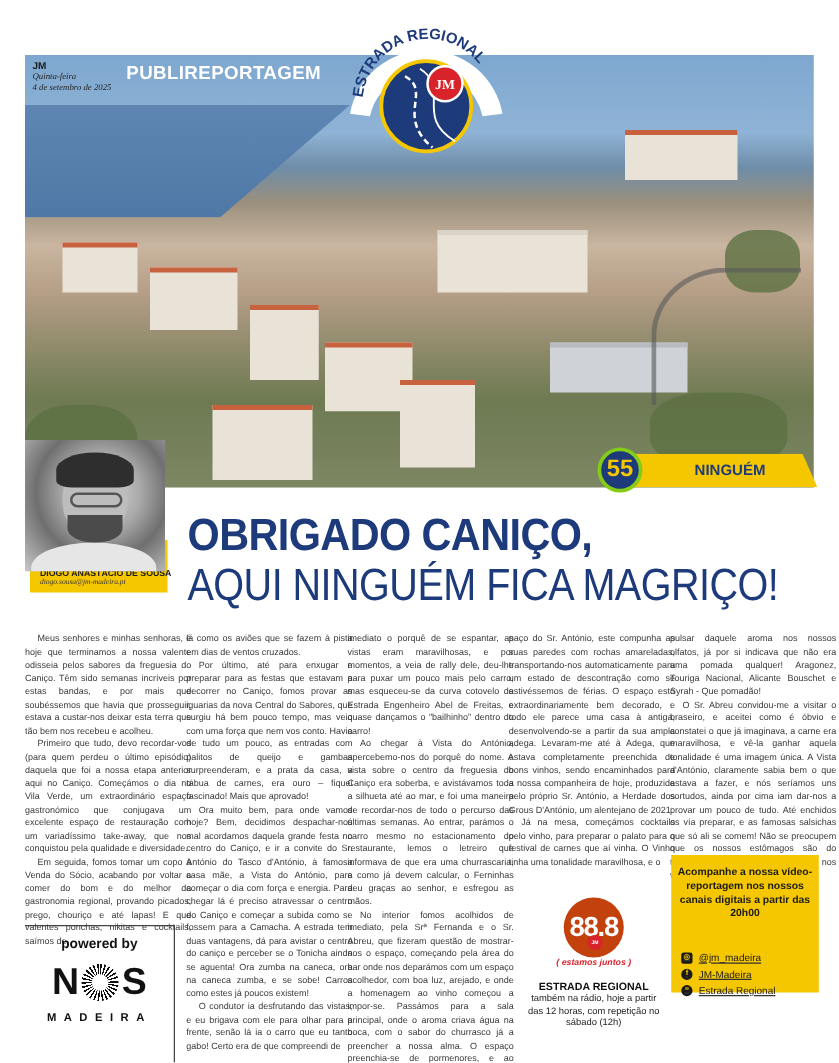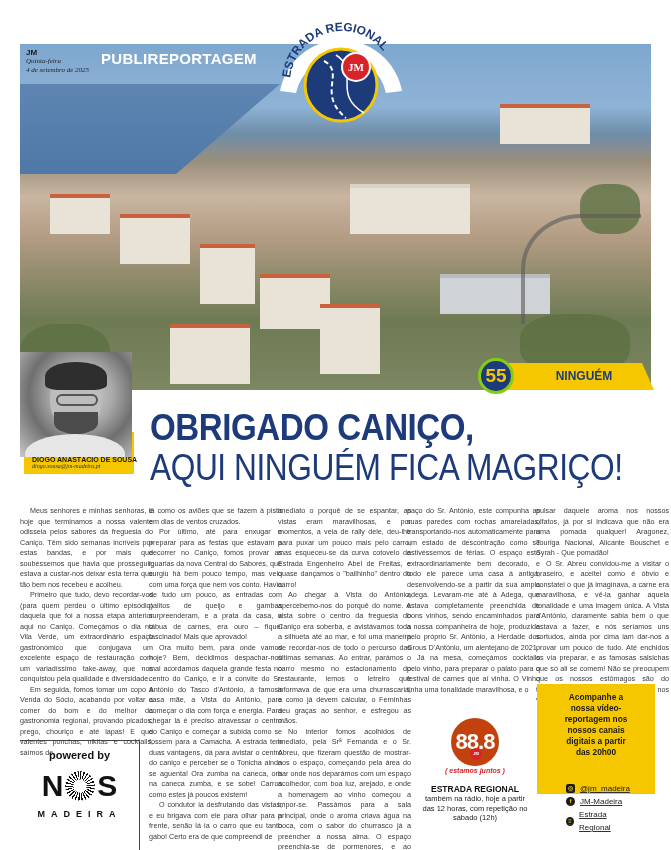--- a/index.html
+++ b/index.html
@@ -39,21 +39,21 @@
   .powered .pb { font: bold 11px "Liberation Sans", sans-serif; color: #111; text-align: center; margin-top: 8px; }
   .powered .nos { display: flex; align-items: center; justify-content: center; margin-top: 8px; font: bold 30px "Liberation Sans", sans-serif; color: #111; gap: 2px; }
   .powered .sun { width: 30px; height: 30px; border-radius: 50%; background: repeating-conic-gradient(#111 0 6deg, transparent 6deg 14deg); -webkit-mask: radial-gradient(circle, transparent 6px, #000 7px); mask: radial-gradient(circle, transparent 6px, #000 7px); }
   .powered .mad { font: bold 9px "Liberation Sans", sans-serif; letter-spacing: 6px; text-align: center; color: #111; margin-top: 6px; }
   .radio { position: absolute; left: 420px; top: 718px; width: 110px; text-align: center; }
   .radio .disc { width: 48px; height: 48px; margin: 0 auto; border-radius: 50%; background: #c2410c; color: #fff; font: bold 22px "Liberation Sans", sans-serif; line-height: 48px; position: relative; letter-spacing: -1px; }
   .radio .disc .dot { position: absolute; left: 19px; top: 30px; width: 12px; height: 12px; border-radius: 50%; background: #d8232a; font: bold 4px "Liberation Sans", sans-serif; line-height: 12px; letter-spacing: 0; }
   .radio .slogan { font: italic bold 7px "Liberation Sans", sans-serif; color: #d8232a; margin-top: 1px; }
   .radio .title { font: bold 8.5px "Liberation Sans", sans-serif; color: #111; margin-top: 10px; }
   .radio .desc { font: 7.5px/9.5px "Liberation Sans", sans-serif; color: #222; }
-  .promo { position: absolute; left: 537px; top: 684px; width: 118px; height: 110px; background: #f5c700; padding: 8px 21px; }
+  .promo { position: absolute; left: 537px; top: 684px; width: 118px; height: 110px; background: #f5c700; padding: 8px 0; }
   .promo .txt { font: bold 8.3px/11px "Liberation Sans", sans-serif; color: #1a1a1a; text-align: center; }
   .promo .social { margin-top: 24px; padding-left: 8px; text-decoration: underline; }
   .promo .row { display: flex; align-items: center; gap: 5px; font: 8px/13px "Liberation Sans", sans-serif; color: #1a1a1a; }
   .promo .ic { width: 9px; height: 9px; border-radius: 50%; background: #1a1a1a; color: #f5c700; font: bold 6px/9px "Liberation Sans", sans-serif; text-align: center; }
   .promo .ic.sq { border-radius: 2px; }
 </style>
 </head>
 <body>
 
 <div class="hero">

